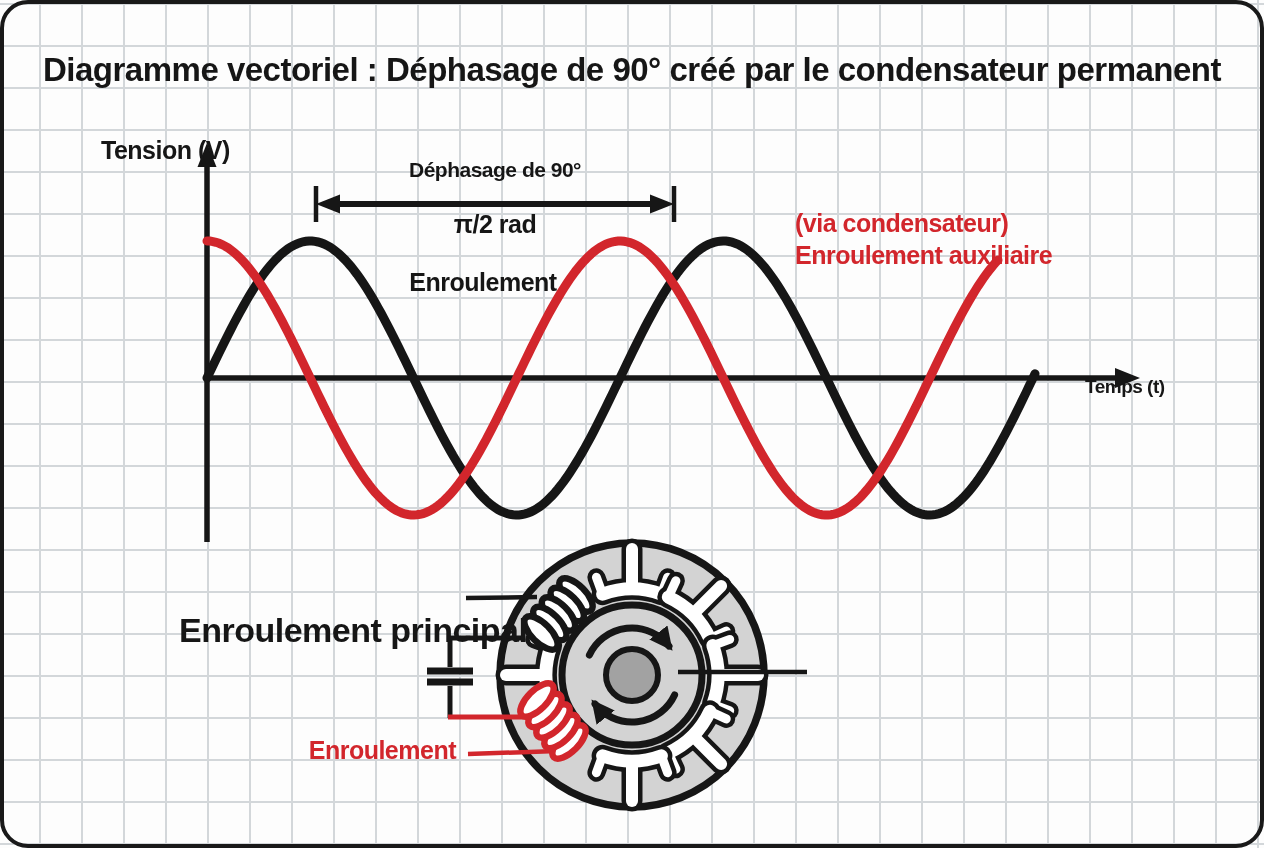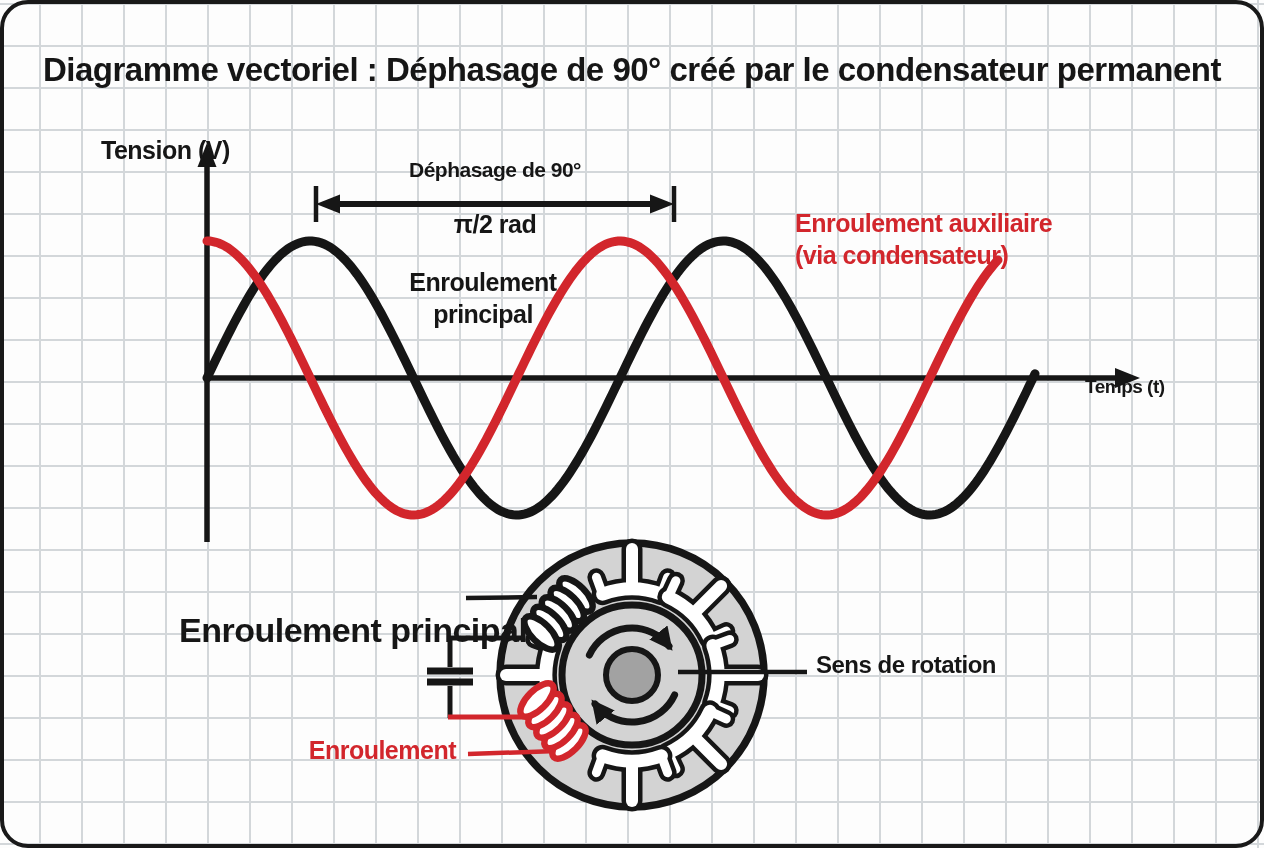--- a/index.html
+++ b/index.html
@@ -159,25 +159,23 @@
     </g>
 </svg>
 
 <div class="lbl" id="title">Diagramme vectoriel : Déphasage de 90° créé par le condensateur permanent</div>
 <div class="lbl" id="lbl-tension">Tension (V)</div>
 <div class="lbl" id="lbl-temps">Temps (t)</div>
 <div class="lbl" id="lbl-phase1">Déphasage de 90°</div>
 <div class="lbl" id="lbl-phase2">π/2 rad</div>
 <div class="lbl" id="lbl-main-wave">
   <div>Enroulement</div>
-  <div>principal</div>
 </div>
 <div class="lbl red" id="lbl-aux-wave">
+  <div>(via condensateur)</div>
   <div>Enroulement auxiliaire</div>
-  <div>(via condensateur)</div>
 </div>
 <div class="lbl" id="lbl-motor-main">Enroulement principal</div>
 <div class="lbl" id="lbl-rotation">
-  <div>Sens de rotation</div>
 </div>
 <div class="lbl red" id="lbl-motor-aux">
   <div>Enroulement</div>
 </div>
 
 </body></html>

